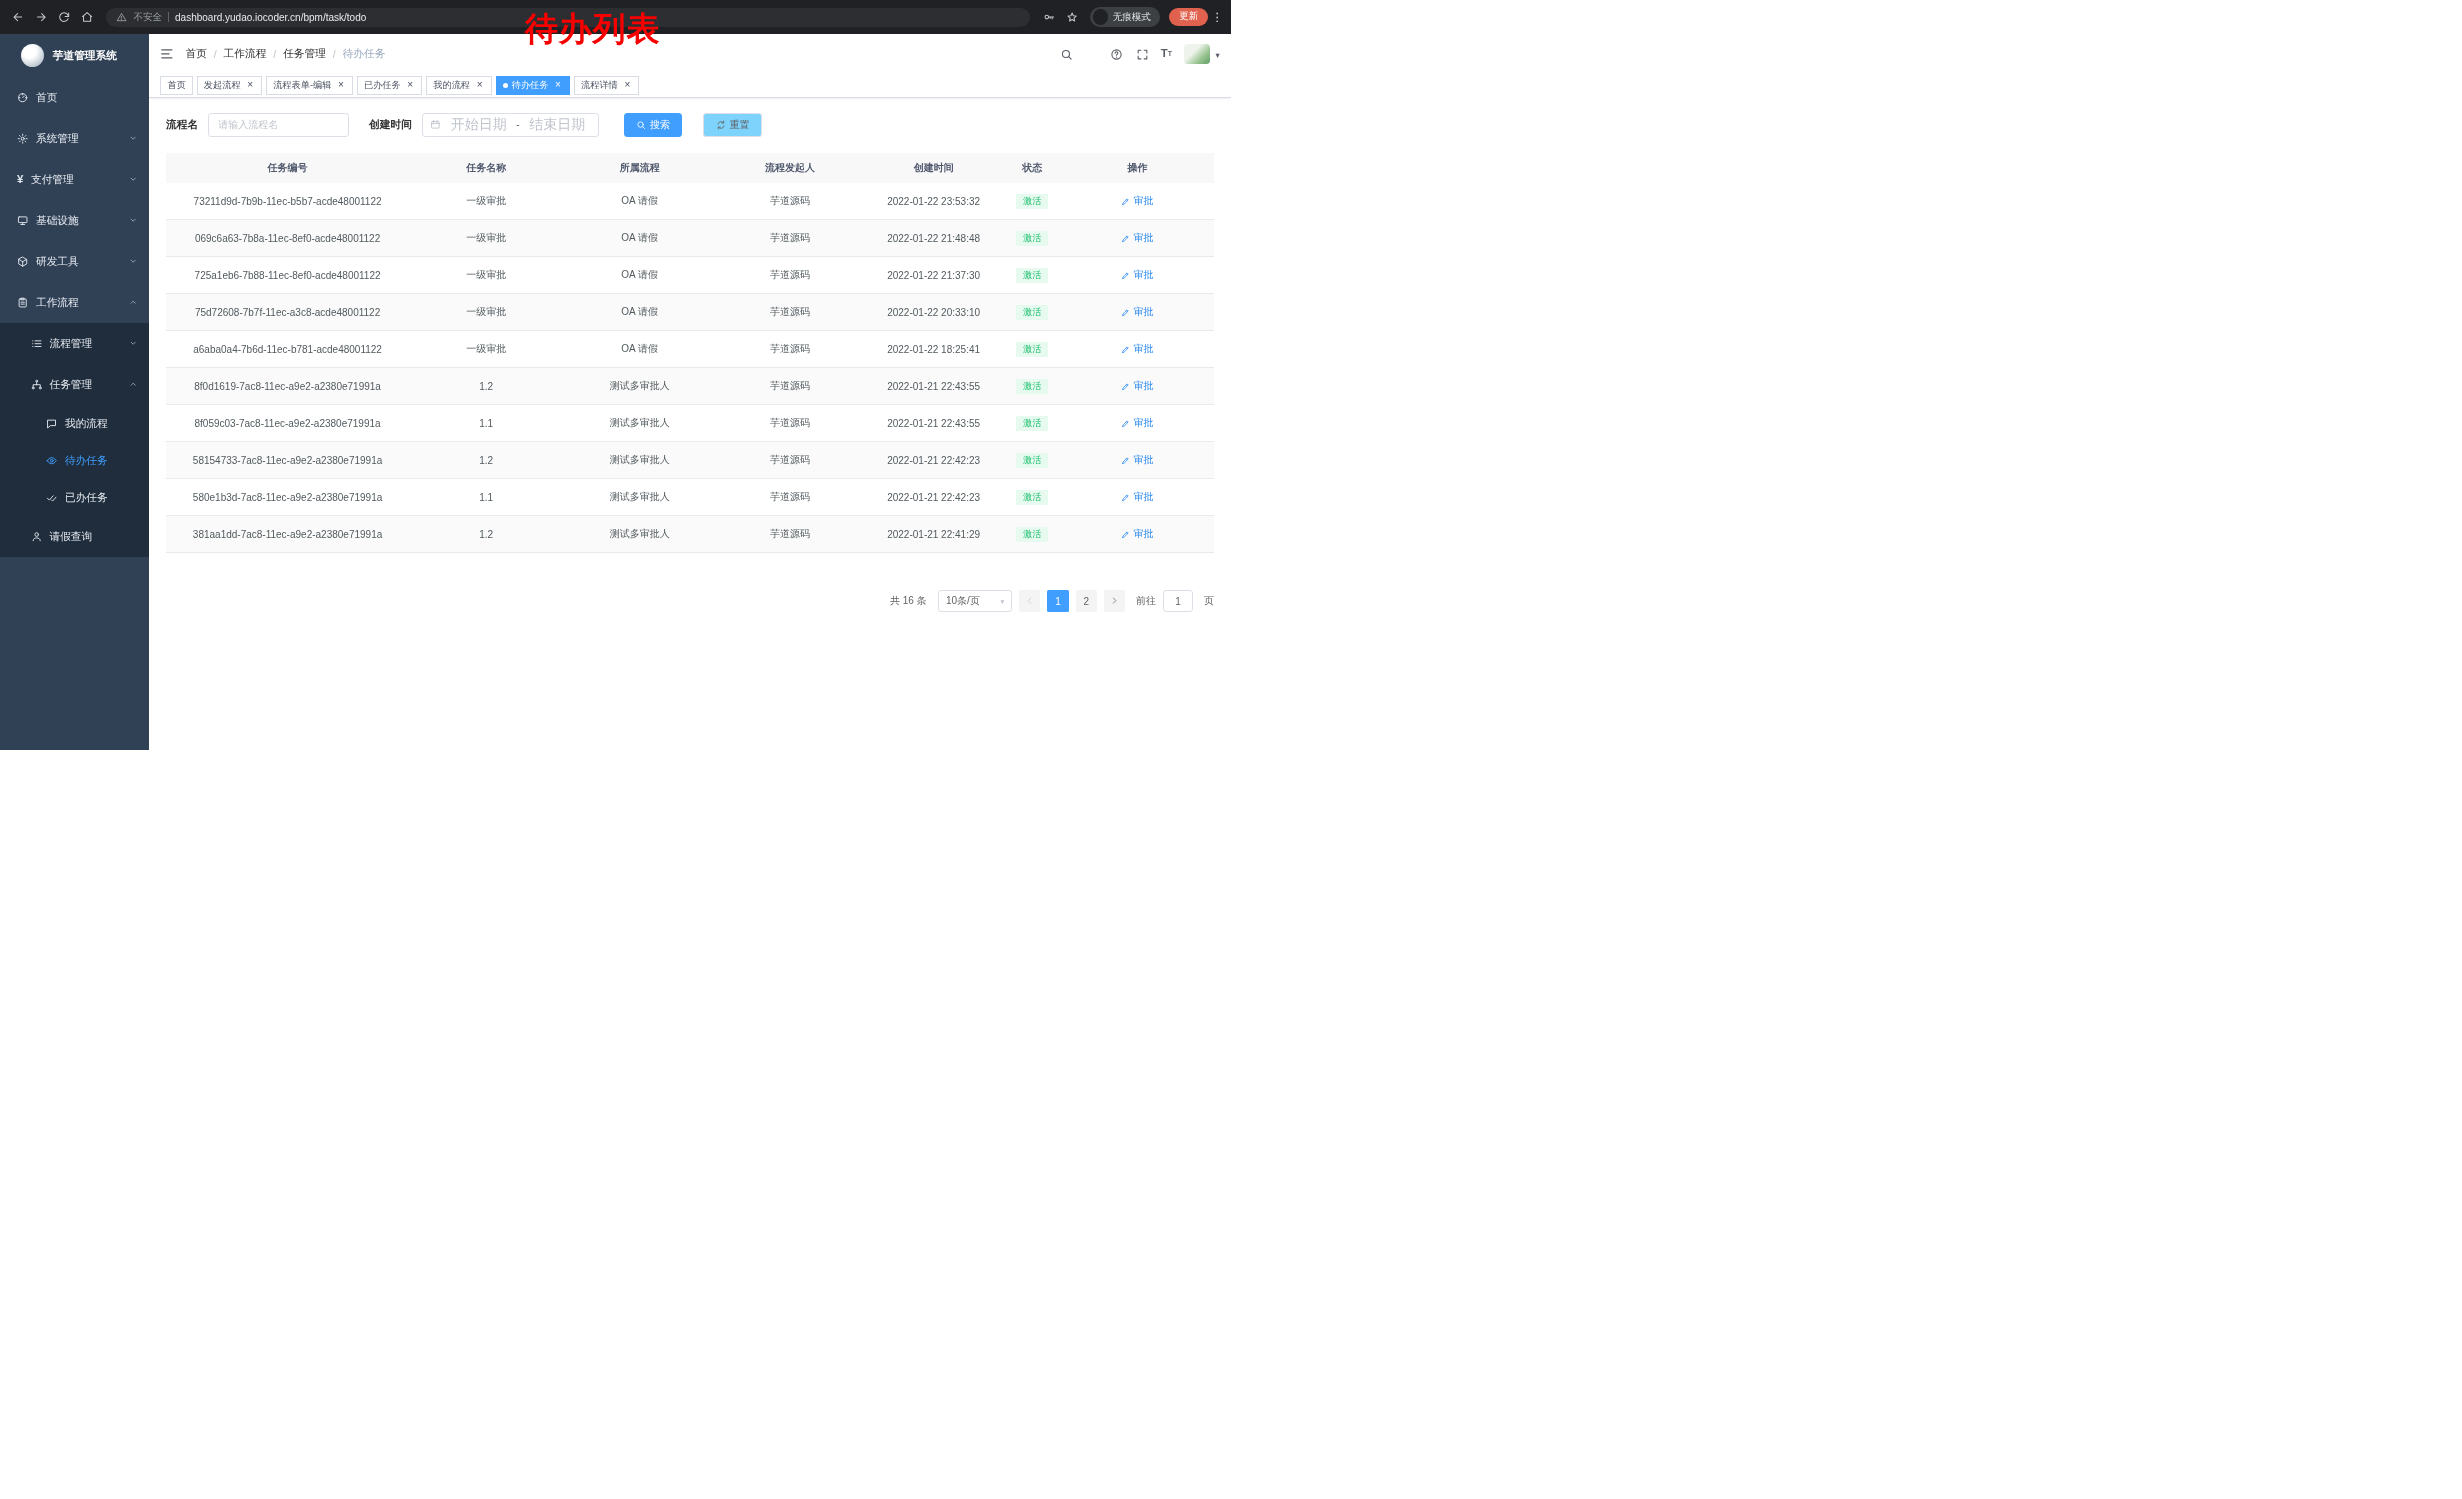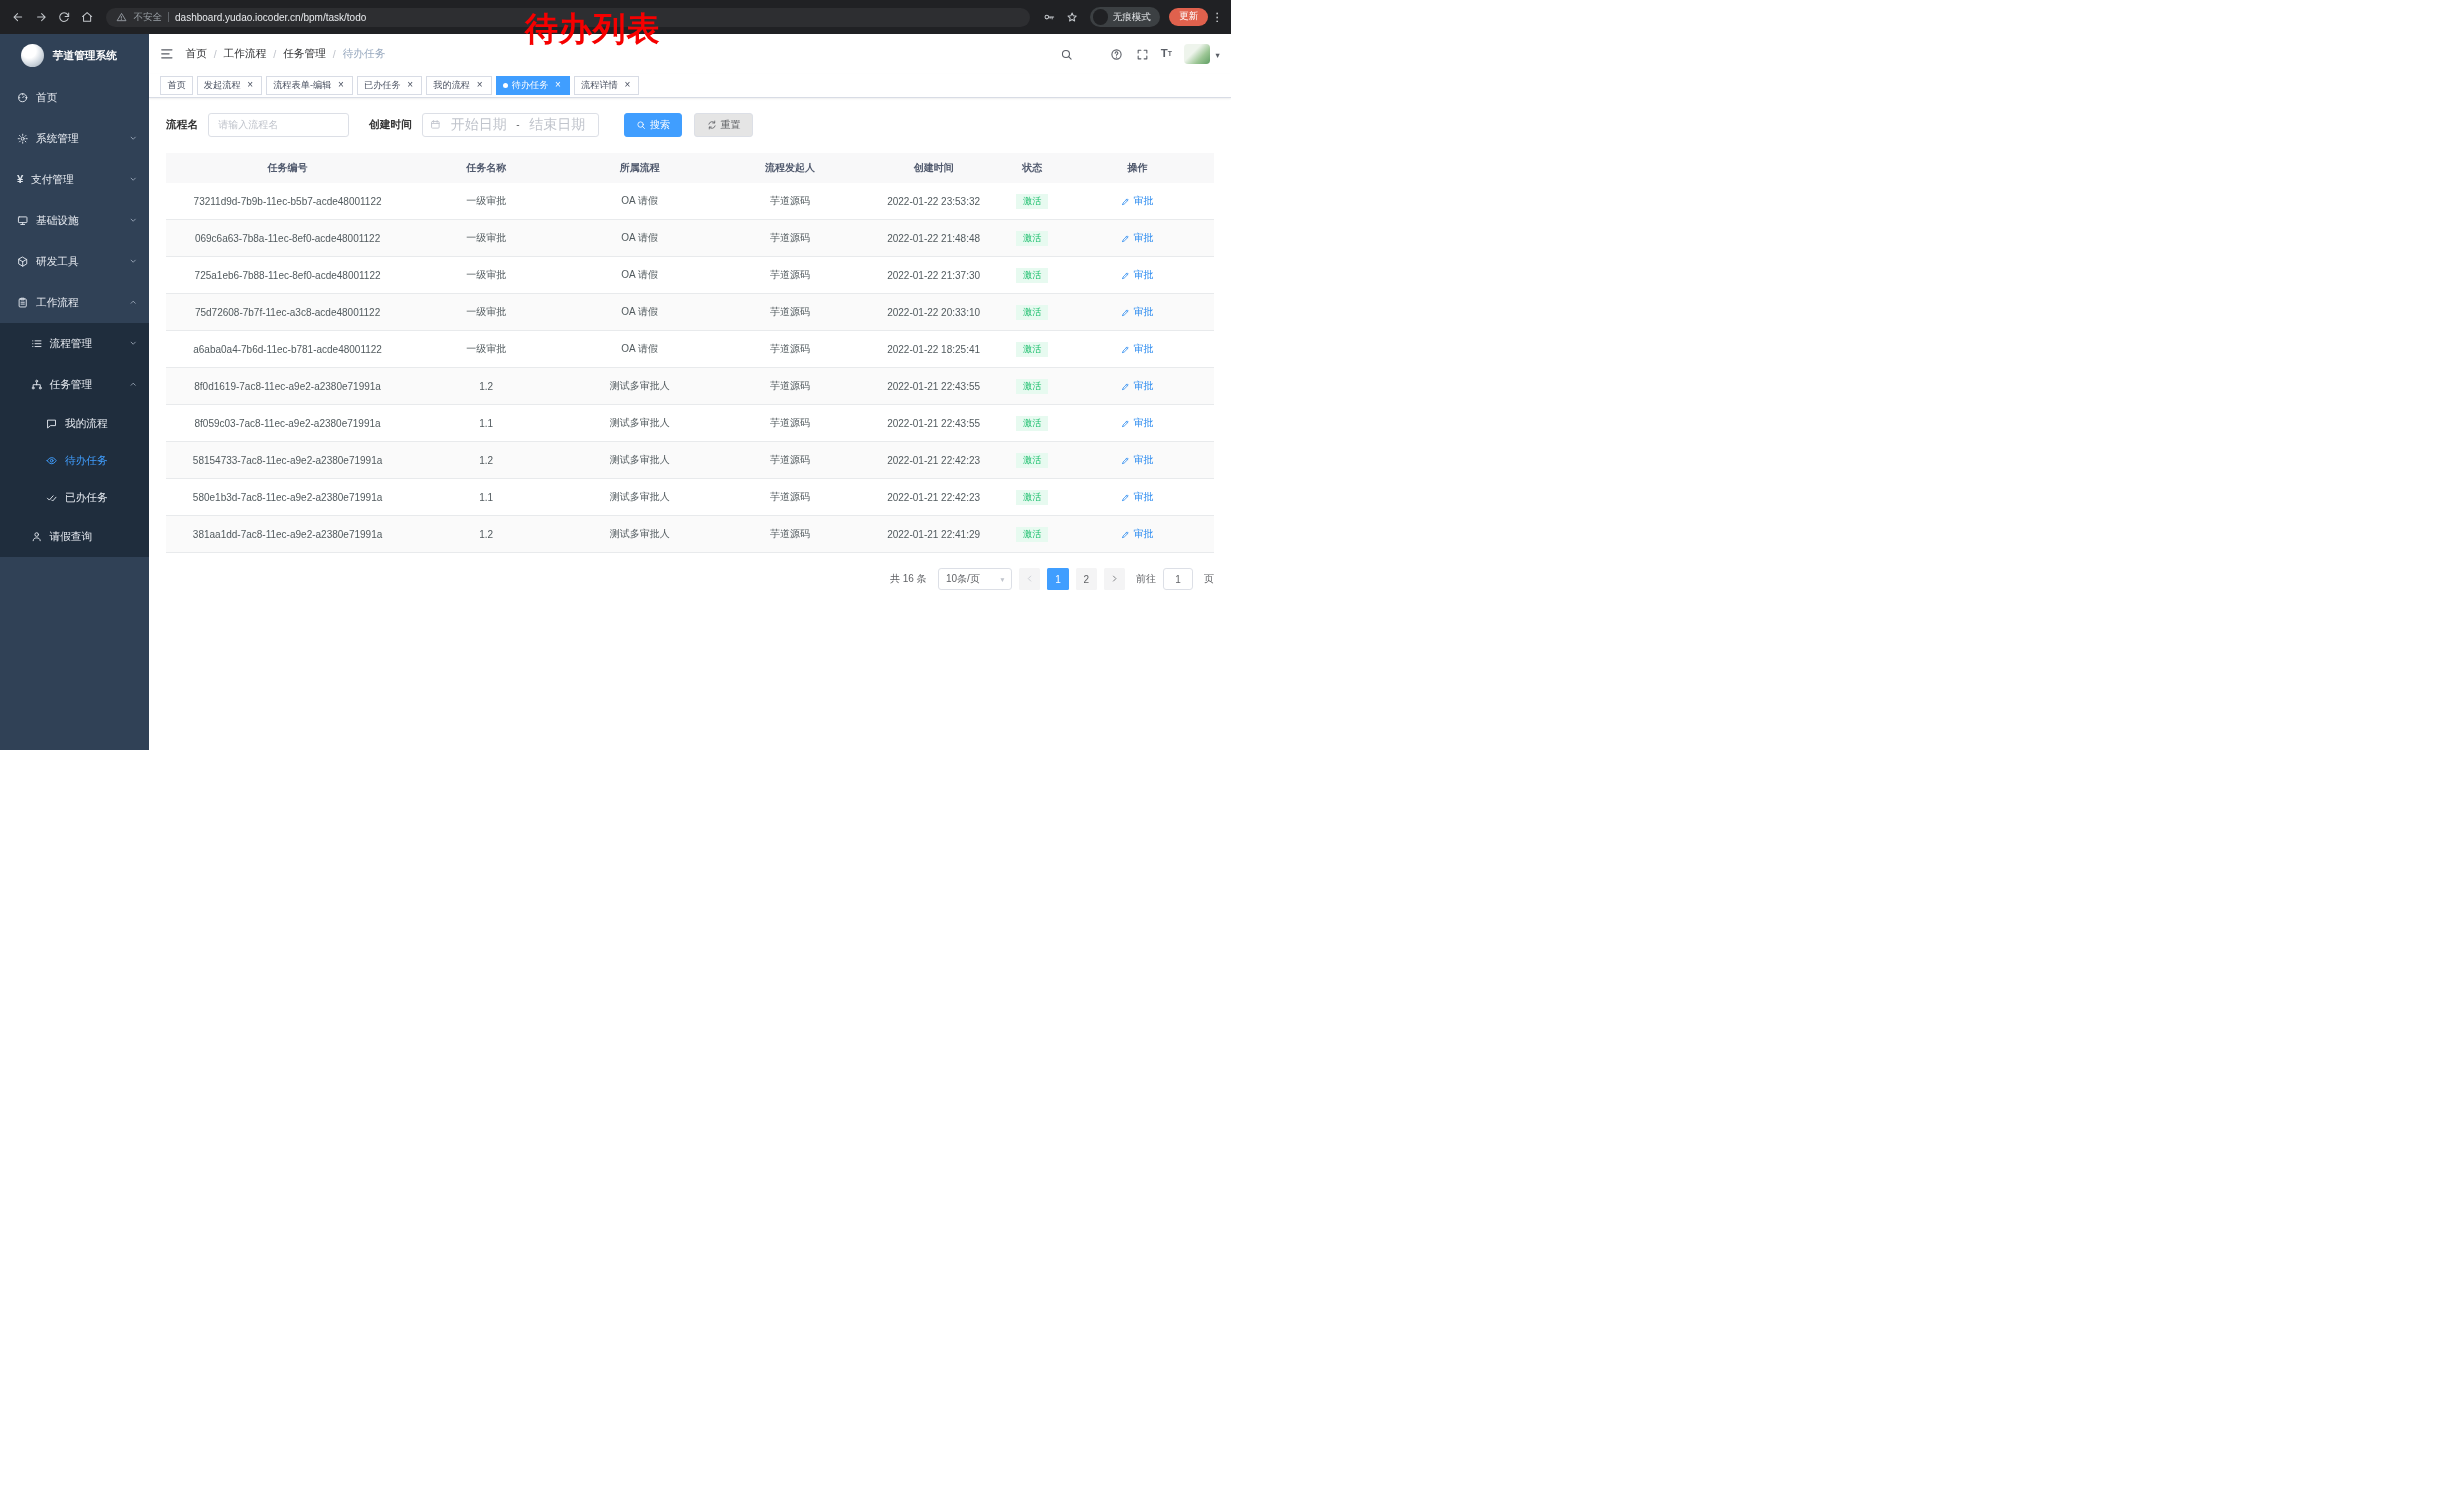--- a/index.html
+++ b/index.html
@@ -68,35 +68,35 @@
   .f-label.ml{margin-left:20px}
   .f-input{width:141px;height:24.4px;border:0.8px solid #dcdfe6;border-radius:3.1px;padding:0 9.2px;font-size:10px;color:#606266;font-family:inherit;outline:none}
   .f-input::placeholder{color:#c0c4cc}
   .date-range{width:177px;height:24.4px;border:0.8px solid #dcdfe6;border-radius:3.1px;display:flex;align-items:center;padding:0 7.6px;gap:4.6px;cursor:pointer}
   .dicon{color:#c0c4cc;font-size:10.7px;display:flex}
   .ph{color:#c0c4cc;font-size:14px;flex:1;text-align:center;white-space:nowrap}
   .dsep{color:#606266;font-size:10px}
   .btn{height:24.4px;border-radius:3.1px;font-size:10px;display:inline-flex;align-items:center;gap:3.8px;padding:0 11.4px;cursor:pointer;font-family:inherit;white-space:nowrap}
   .btn .bic{display:flex;font-size:10px}
   .btn.primary{background:#409eff;border:0.8px solid #409eff;color:#fff;margin-left:25px}
-  .btn.plain{background:#e5e5e5;border:0.8px solid #dcdfe6;color:#606266;margin-left:12px}
+  .btn.plain{background:#7dd3fc;border:0.8px solid #dcdfe6;color:#606266;margin-left:21px}
 
   
   .table{margin-top:16px;font-size:10px}
   .thead{display:flex;background:#f8f8f9;height:30.5px;align-items:center;font-weight:700;color:#515a6e}
   .th,.td{text-align:center;padding:0 6.1px;overflow:hidden;white-space:nowrap}
   .col0{width:23.2%}.col1{width:14.7%}.col2{width:14.6%}.col3{width:14.1%}.col4{width:13.3%}.col5{width:5.5%}.col6{width:14.6%}
   .tr{display:flex;align-items:center;height:37px;border-bottom:0.8px solid #e8eaec;color:#515a5e}
   .tr.stripe{background:#fafafa}
   .tag-success{display:inline-block;background:#e7faf0;color:#19be6b;font-size:9.2px;padding:2.3px 6.9px;border-radius:0;line-height:1.2}
   .link{color:#2d8cf0;display:inline-flex;align-items:center;gap:3.1px;cursor:pointer}
   .link .lic{display:flex;font-size:9.2px}
 
   
-  .pagination{margin-top:15px;display:flex;align-items:center;justify-content:flex-end;gap:6.9px;font-size:10px;color:#606266}
+  .pagination{margin-top:37px;display:flex;align-items:center;justify-content:flex-end;gap:6.9px;font-size:10px;color:#606266}
   .pg-total{margin-right:4.6px;white-space:nowrap}
   .pg-size{width:74px;height:21.4px;border:0.8px solid #dcdfe6;border-radius:3.1px;display:flex;align-items:center;justify-content:space-between;padding:0 6.9px;color:#606266;cursor:pointer;white-space:nowrap}
   .pg-size .caret{color:#c0c4cc;font-size:7.6px}
   .page-btn{min-width:21.4px;height:21.4px;border:none;background:#f4f4f5;border-radius:1.5px;color:#606266;font-size:10px;display:inline-flex;align-items:center;justify-content:center;cursor:pointer;font-family:inherit}
   .page-btn.active{background:#409eff;color:#fff}
   .page-btn .nav-ic{display:flex;font-size:9.2px}
   .page-btn.prev{color:#c0c4cc}
   .pg-pages{display:inline-flex;gap:6.9px}
   .pg-goto-label{margin-left:3.8px;white-space:nowrap}
   .pg-goto-input{width:30.5px;height:21.4px;border:0.8px solid #dcdfe6;border-radius:3.1px;text-align:center;font-size:10px;color:#606266;font-family:inherit;outline:none}

